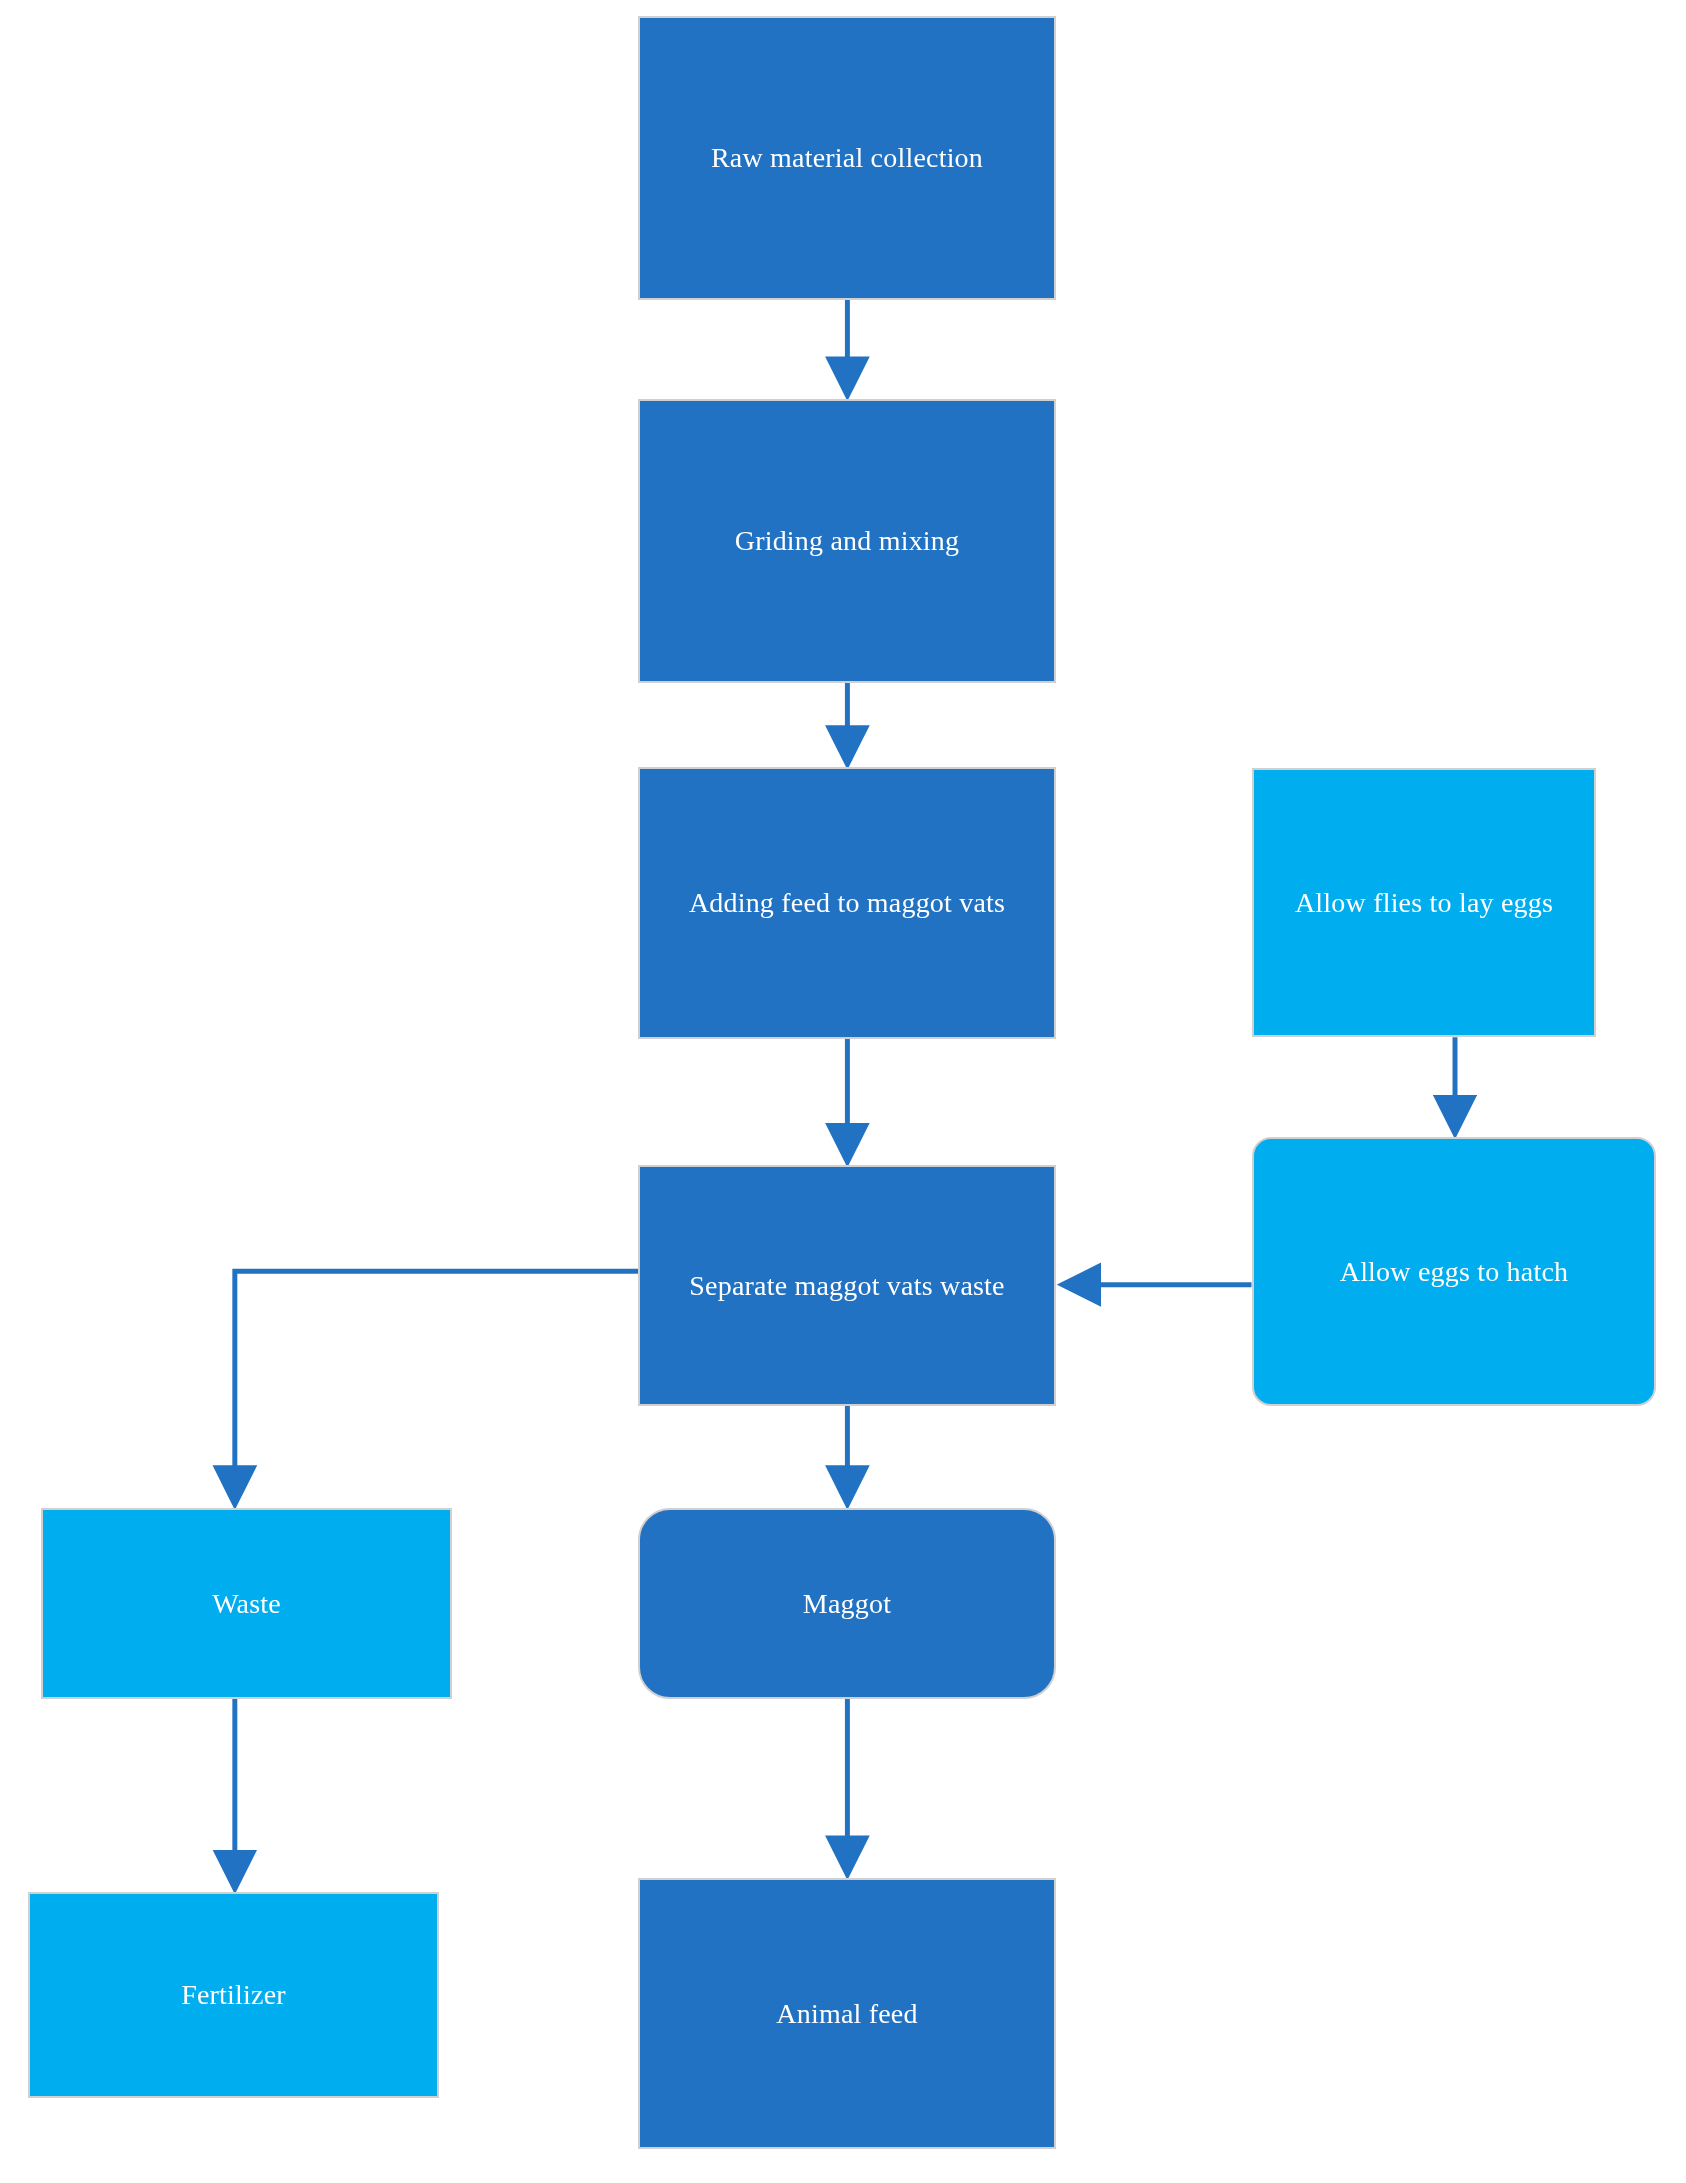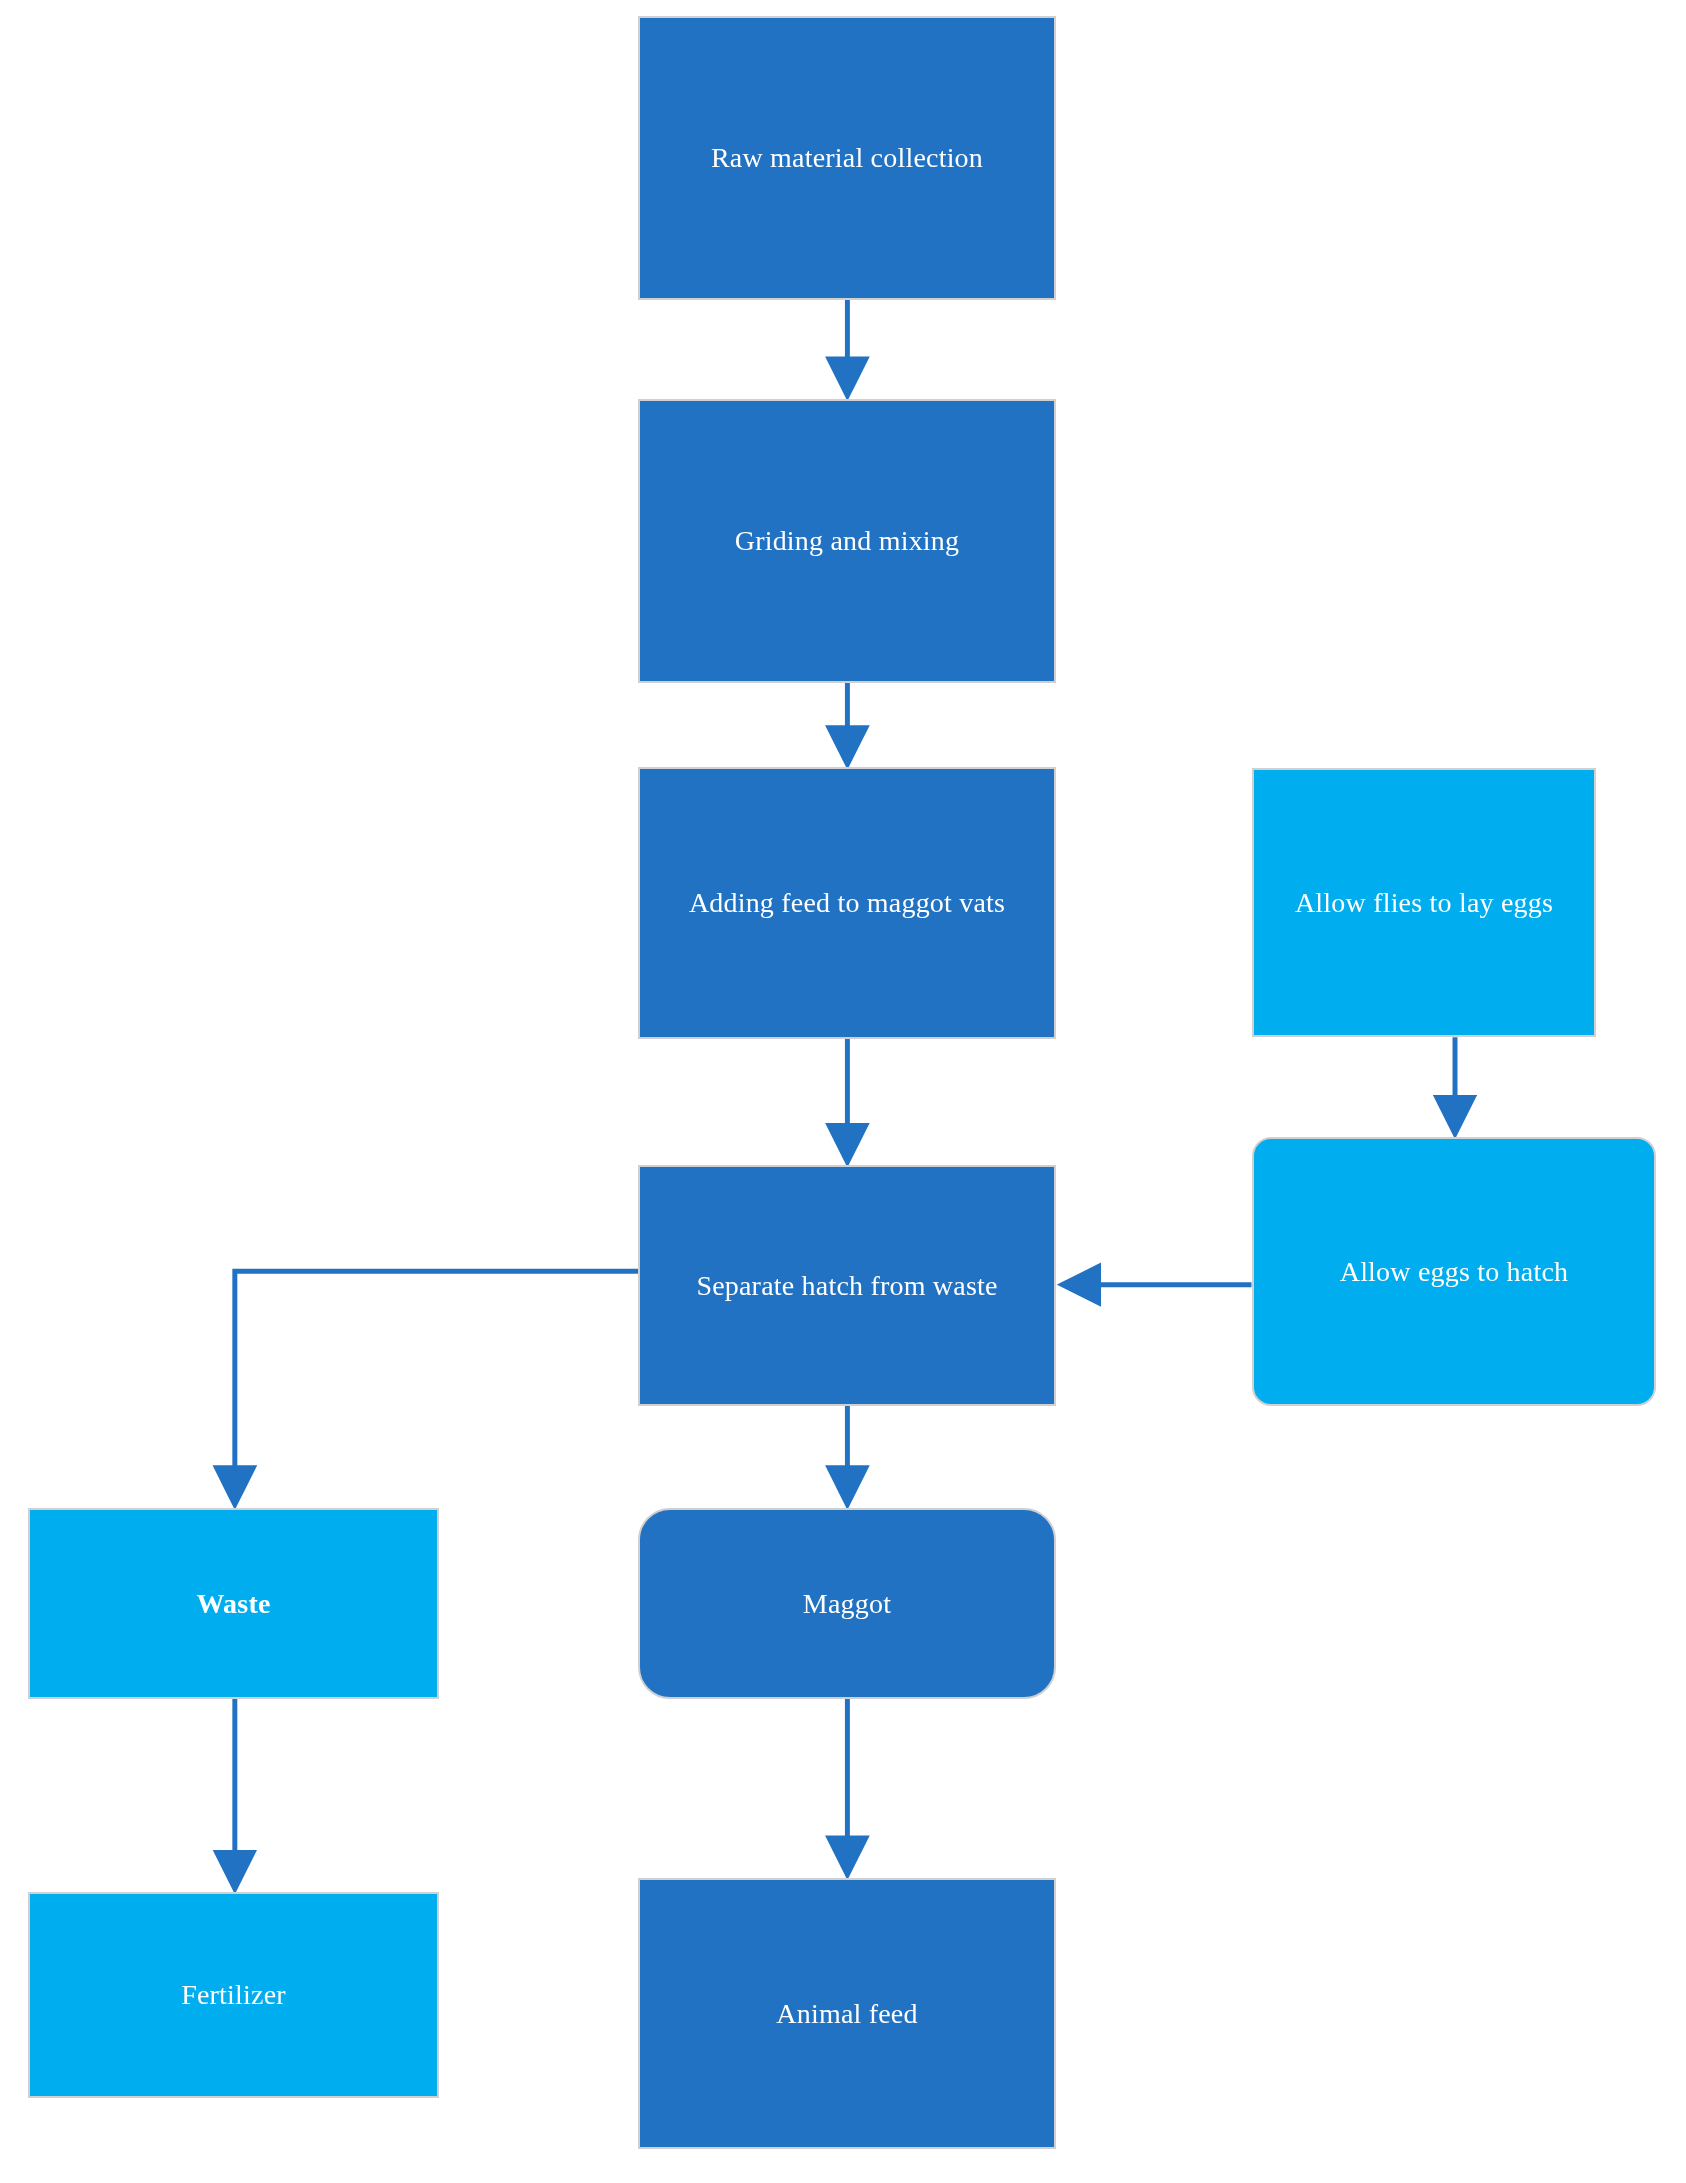--- a/index.html
+++ b/index.html
@@ -97,32 +97,32 @@
 
   <div class="node dark" style="left:638px; top:767px; width:418px; height:272px;">
     <span class="node-label">Adding feed to maggot vats</span>
   </div>
 
   <div class="node dark" style="left:638px; top:399px; width:418px; height:284px;">
     <span class="node-label">Griding and mixing</span>
   </div>
 
   <div class="node dark" style="left:638px; top:1165px; width:418px; height:241px;">
-    <span class="node-label">Separate hatch from waste</span>
+    <span class="node-label">Separate maggot vats waste</span>
   </div>
 
   <div class="node light" style="left:1252px; top:768px; width:344px; height:269px;">
     <span class="node-label">Allow flies to lay eggs</span>
   </div>
 
   <div class="node light" style="left:1252px; top:1137px; width:404px; height:269px;border-radius:19px;">
     <span class="node-label">Allow eggs to hatch</span>
   </div>
 
-  <div class="node light" style="left:28px; top:1508px; width:411px; height:191px;font-weight:bold;">
+  <div class="node light" style="left:41px; top:1508px; width:411px; height:191px;">
     <span class="node-label">Waste</span>
   </div>
 
   <div class="node dark" style="left:638px; top:1508px; width:418px; height:191px;border-radius:32px;">
     <span class="node-label">Maggot</span>
   </div>
 
   <div class="node light" style="left:28px; top:1892px; width:411px; height:206px;">
     <span class="node-label">Fertilizer</span>
   </div>

